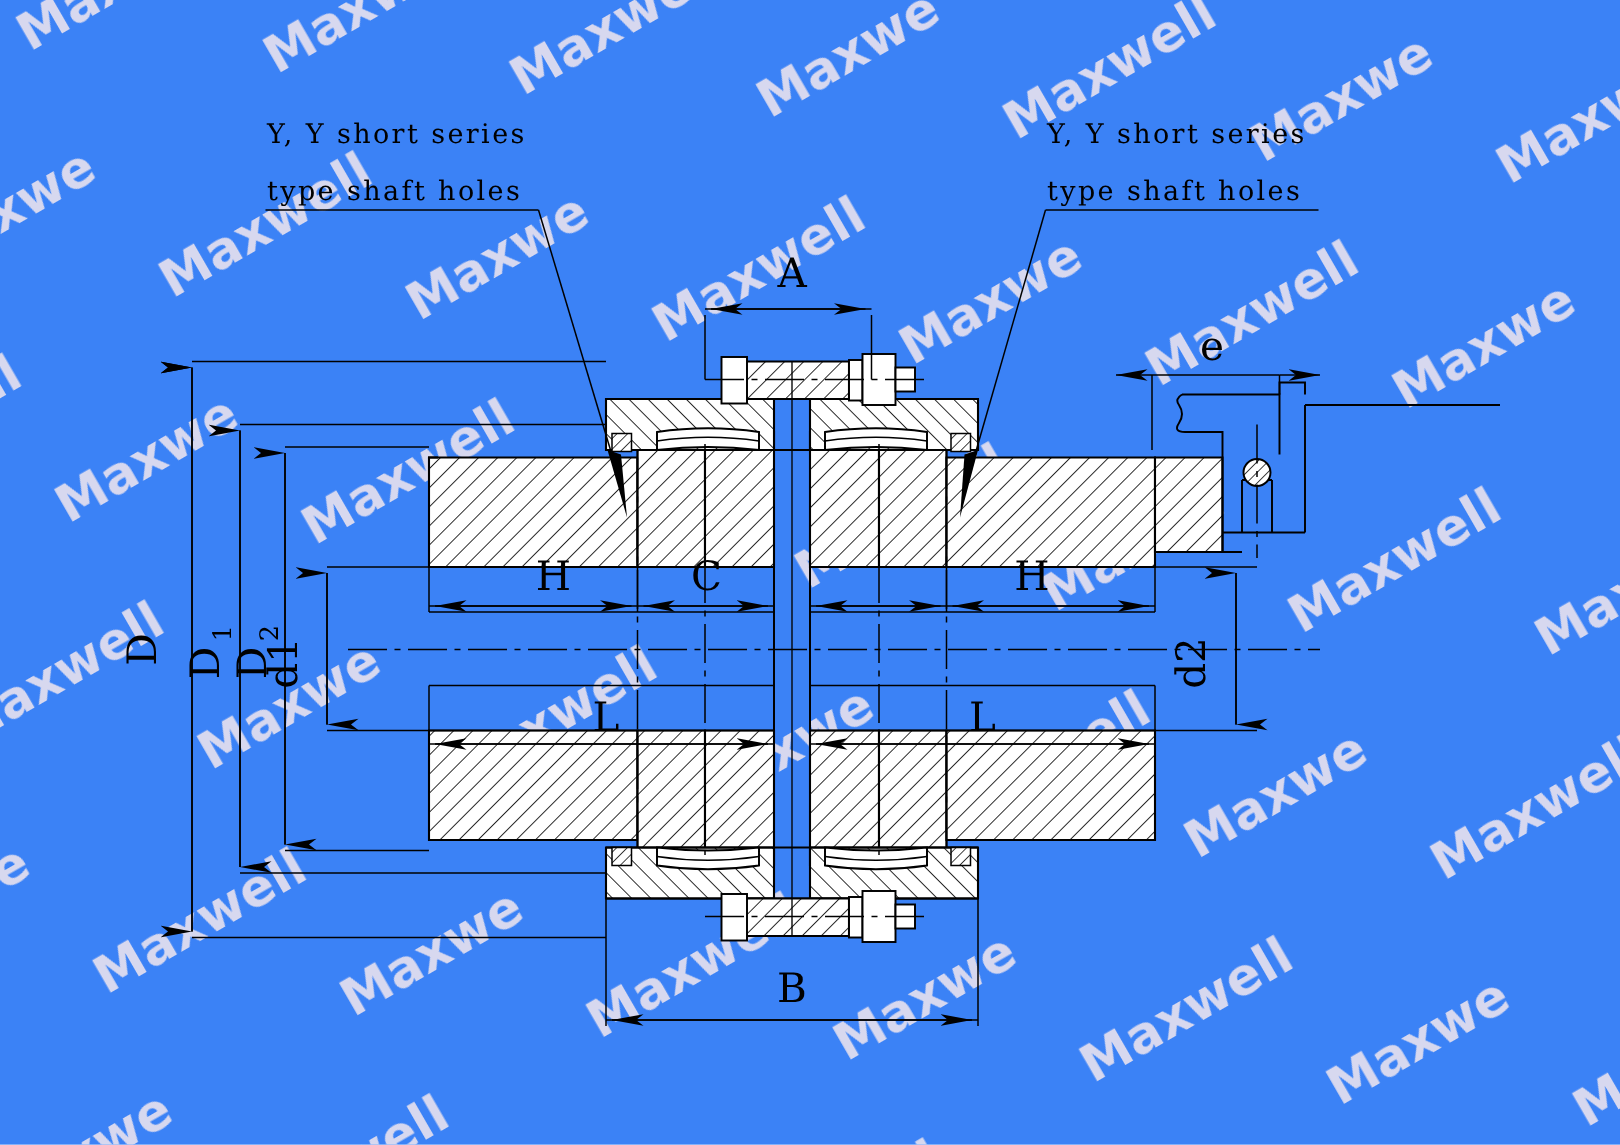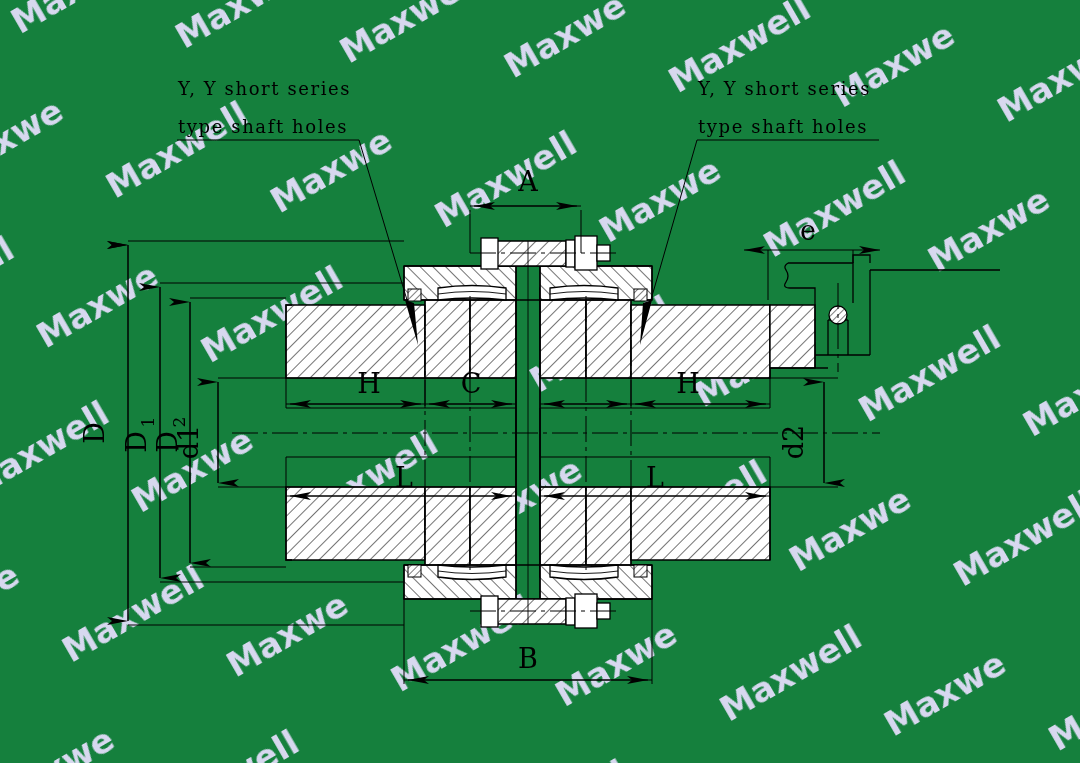--- a/index.html
+++ b/index.html
@@ -1,18 +1,18 @@
 <!DOCTYPE html>
 <html><head>
 <meta charset="utf-8">
 <style>
   html,body{margin:0;padding:0;background:#ffffff;}
   body{width:1080px;height:763px;overflow:hidden;
        font-family:"DejaVu Serif",serif;}
-  #stage{position:relative;width:1080px;height:763px;background:#15803d;}
+  #stage{position:relative;width:1080px;height:763px;background:#3b82f6;}
   #wm{position:absolute;inset:0;z-index:1;pointer-events:none;}
   #art{position:absolute;inset:0;z-index:2;}
   .wmtext{font-family:"DejaVu Sans",sans-serif;font-weight:bold;
           font-size:34px;fill:#d7d8ef;}
   text.lbl{font-family:"DejaVu Serif",serif;fill:#000;}
 </style>
 </head>
 <body>
 
 <div id="stage">

